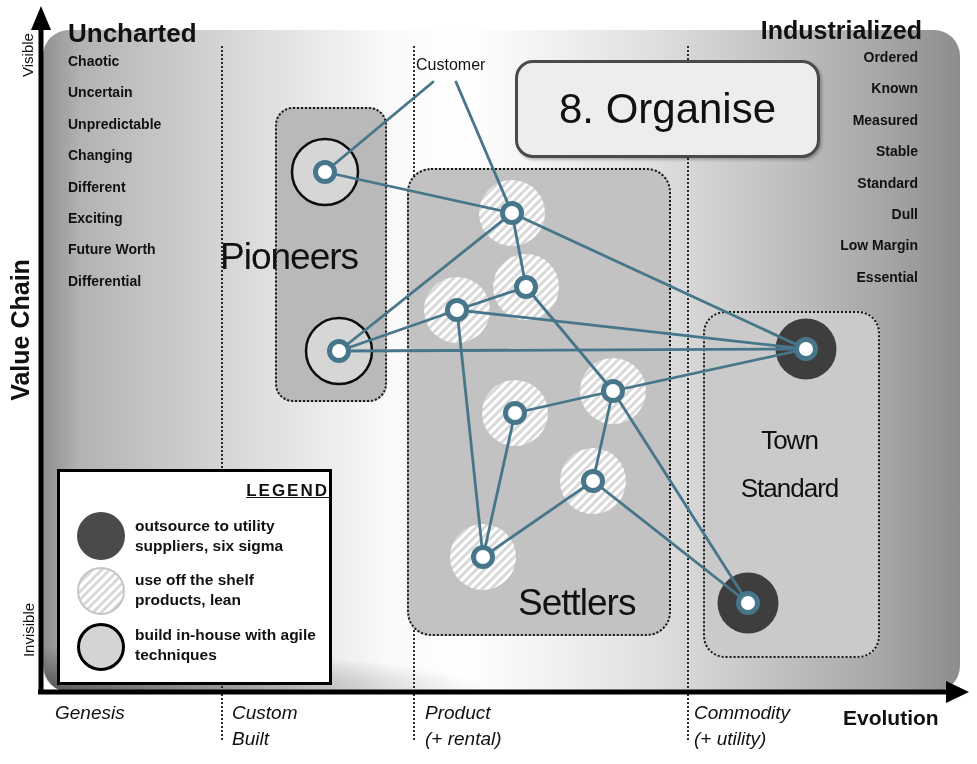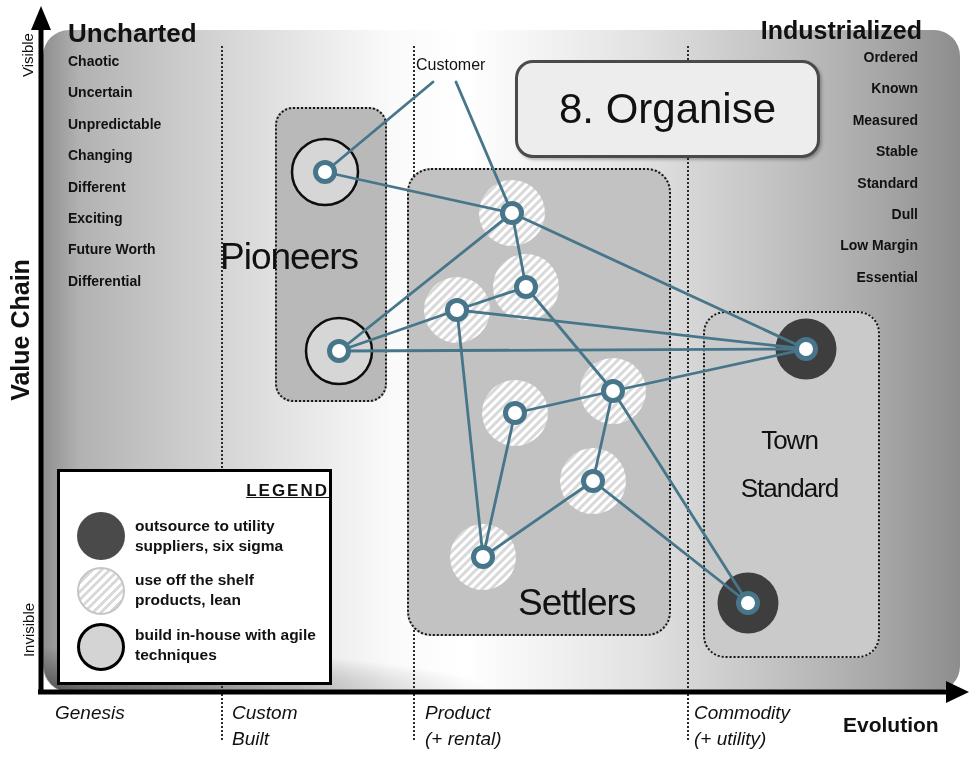--- a/index.html
+++ b/index.html
@@ -48,21 +48,21 @@
 
   
   .vtext{position:absolute;transform:rotate(-90deg);transform-origin:center;z-index:6;text-align:center;}
   #y-top{left:-13px;top:47px;width:80px;height:16px;font-size:15px;}
   #y-bottom{left:-17px;top:622px;width:90px;height:16px;font-size:15px;}
   #y-label{left:-73px;top:317px;width:184px;height:26px;font-size:25px;font-weight:bold;}
 
   
   .stage{position:absolute;top:700px;font-size:19px;font-style:italic;line-height:26px;z-index:6;white-space:nowrap;}
   #stage-0{left:55px;} #stage-1{left:232px;} #stage-2{left:425px;} #stage-3{left:694px;}
-  #evolution{left:843px;top:706px;font-size:21px;font-weight:bold;z-index:6;position:absolute;margin-top:7px;}
+  #evolution{left:843px;top:706px;font-size:21px;font-weight:bold;z-index:6;position:absolute;}
 
   
   #legend{position:absolute;left:57px;top:469px;width:275px;height:216px;background:#fff;
     border:3px solid #000;z-index:5;box-sizing:border-box;}
   #legend-title{position:absolute;left:0;top:9px;width:100%;text-align:right;font-size:17px;
     font-weight:bold;text-decoration:underline;letter-spacing:2px;}
   .lg-row{position:absolute;left:0;width:100%;}
   .lg-circle{position:absolute;left:17px;width:48px;height:48px;border-radius:50%;box-sizing:border-box;}
   .lg-outsource{background:#4a4a4a;}
   .lg-shelf{background:repeating-linear-gradient(135deg,#ffffff 0 3px,#d9d9d9 3px 6px);border:2px solid #c6c6c6;}

